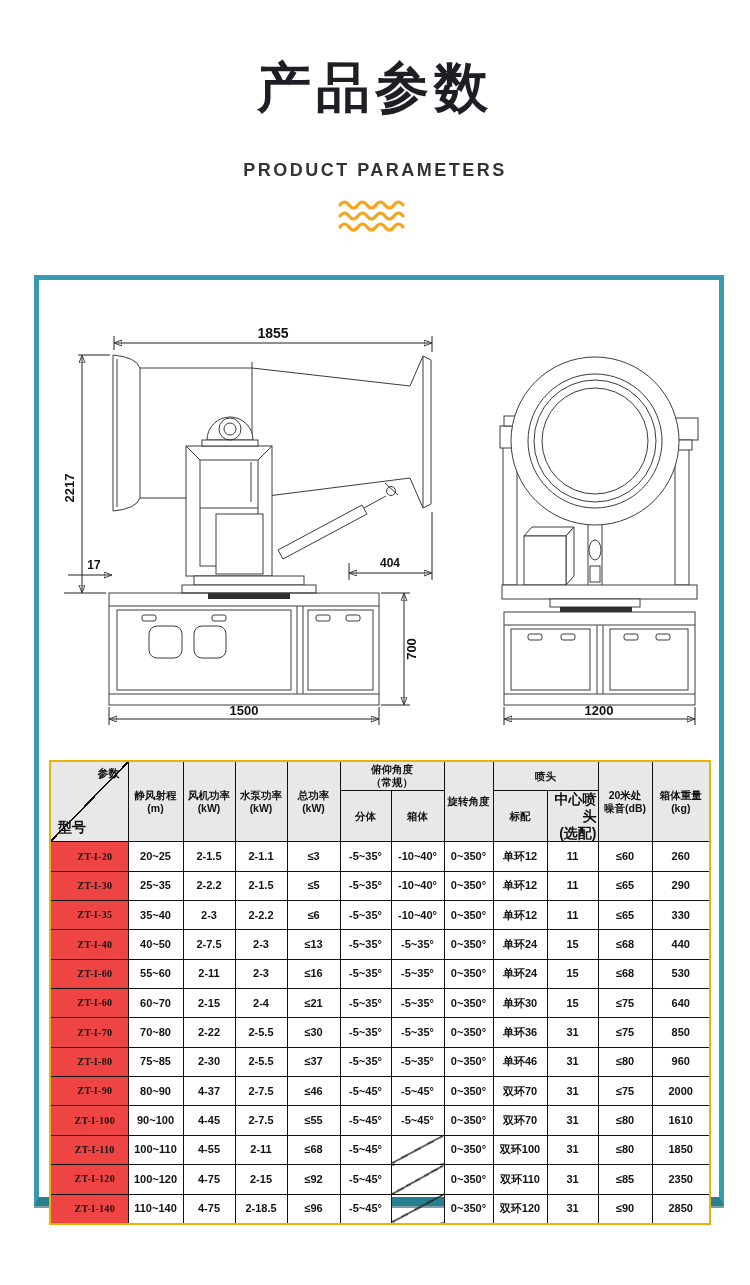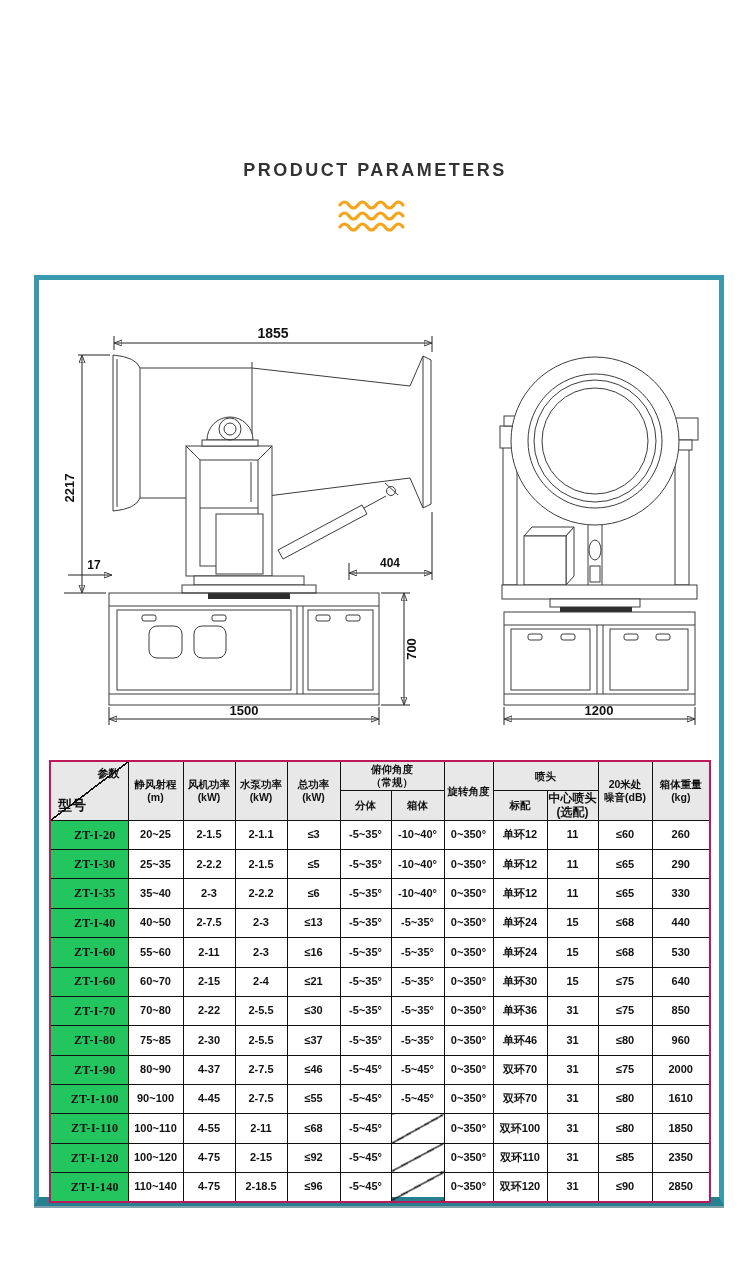--- a/index.html
+++ b/index.html
@@ -12,29 +12,29 @@
             font-size:18px;font-weight:600;letter-spacing:2.5px;color:#333;}
   .waves{position:absolute;top:198px;left:337px;}
   
   .panel{position:absolute;left:34px;top:275px;width:680px;height:917px;
          background:#fff;border:5px solid #3a99ae;border-bottom:9px solid #27808f;
          box-shadow:0 2px 0 rgba(20,80,95,.55);}
   .drawing-left{position:absolute;left:15px;top:18px;}
   .drawing-right{position:absolute;left:423px;top:18px;}
   
   table.spec{position:absolute;left:10px;top:480px;width:660px;border-collapse:collapse;
-             table-layout:fixed;border:2px solid #be185d;}
+             table-layout:fixed;border:2px solid #eab308;}
   table.spec th, table.spec td{border:1px solid #111;text-align:center;vertical-align:middle;
              padding:0 1px;line-height:1.2;overflow:hidden;}
   table.spec thead th{background:#e8e8e8;font-size:10.5px;font-weight:700;color:#111;height:28px;}
-  table.spec thead .small{font-size:12px;}
+  table.spec thead .small{font-size:14px;text-align:right;}
   table.spec tbody td{height:28.35px;font-size:11px;font-weight:700;color:#111;background:#fff;}
-  table.spec tbody td.model{background:#22c55e;
+  table.spec tbody td.model{background:#ef4444;
              font-family:"Liberation Serif","DejaVu Serif",serif;
-             font-size:12px;font-weight:700;letter-spacing:.3px;padding-left:12px;}
+             font-size:10px;font-weight:700;letter-spacing:.3px;padding-left:12px;}
   .corner{position:relative;padding:0;}
   .corner::before{content:"";position:absolute;inset:0;
       background:linear-gradient(to bottom right,transparent calc(50% - .8px),
                  #111 calc(50% - .8px),#111 calc(50% + .8px),transparent calc(50% + .8px));}
   .corner .c-top{position:absolute;top:5px;right:8px;font-size:11px;}
   .corner .c-bottom{position:absolute;bottom:6px;left:7px;font-size:14px;}
   td.slash{background:linear-gradient(to bottom right,transparent calc(50% - .8px),
                  #222 calc(50% - .8px),#222 calc(50% + .8px),transparent calc(50% + .8px)) !important;}
   
   .tech line,.tech path,.tech rect,.tech circle,.tech ellipse{stroke:#3c3c3c;stroke-width:1;fill:none;}
@@ -42,20 +42,21 @@
   .tech .dark{fill:#2e2e2e;stroke:none;}
   .tech text{fill:#111;font-family:"Liberation Sans","DejaVu Sans",sans-serif;
              font-weight:700;stroke:none;}
   .tech .dim{stroke:#222;stroke-width:1;}
 </style>
 </head>
 <body>
 
 <div class="page">
 
+  <h1 class="title">产品参数</h1>
   <div class="subtitle">PRODUCT PARAMETERS</div>
 
   <svg class="waves" width="76" height="40" viewBox="0 0 76 40">
     <g fill="none" stroke="#f5a41e" stroke-width="3.2" stroke-linecap="round">
       <path d="M3,7 q4.5,-6 9,0 t9,0 t9,0 t9,0 t9,0 t9,0 t9,0"></path>
       <path d="M3,18 q4.5,-6 9,0 t9,0 t9,0 t9,0 t9,0 t9,0 t9,0"></path>
       <path d="M3,29 q4.5,-6 9,0 t9,0 t9,0 t9,0 t9,0 t9,0 t9,0"></path>
     </g>
   </svg>
 

